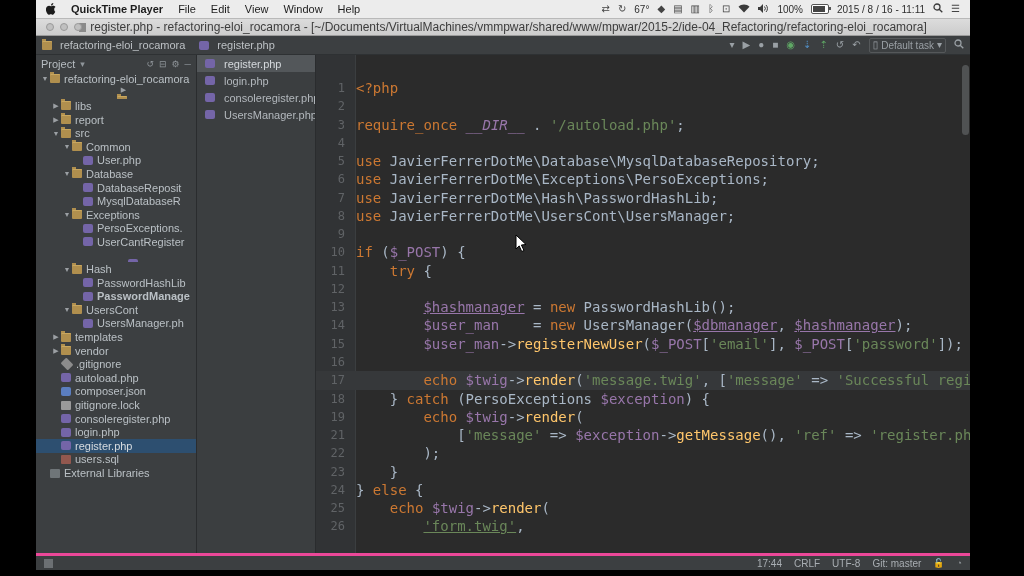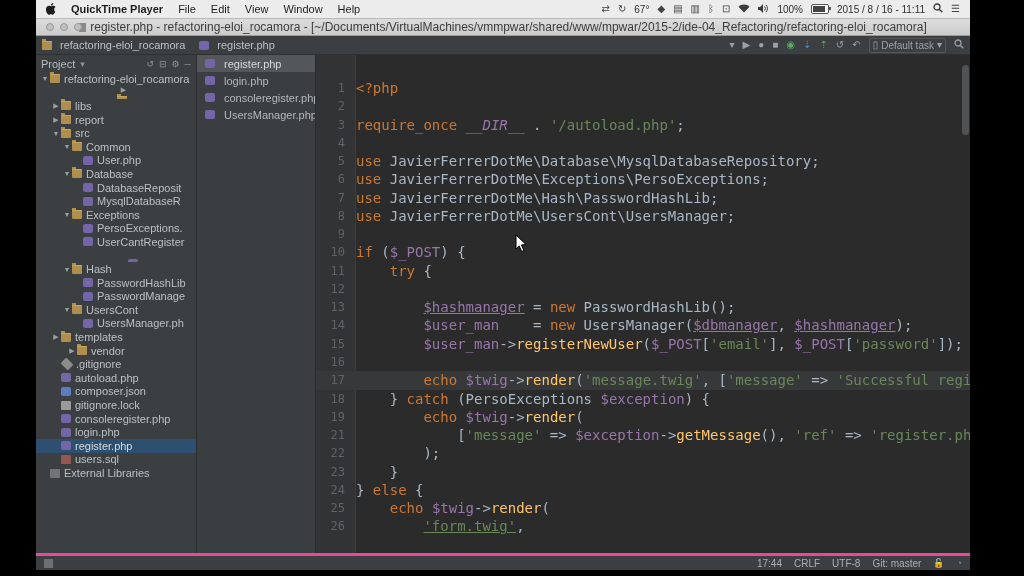--- a/index.html
+++ b/index.html
@@ -269,41 +269,41 @@
             <div class="trow" style="padding-left: 26px;">
               <span class="tarr">▼</span>
               <span class="ti ti-folder"></span>
               <span>Hash</span>
             </div>
             <div class="trow" style="padding-left: 37px;">
               <span class="tarr"></span>
               <span class="ti ti-php"></span>
               <span>PasswordHashLib</span>
             </div>
-            <div class="trow" style="padding-left: 37px;">
+            <div class="trow" style="padding-left: 37px; font-weight: bold;">
               <span class="tarr"></span>
               <span class="ti ti-php"></span>
               <span>PasswordManage</span>
             </div>
             <div class="trow" style="padding-left: 26px;">
               <span class="tarr">▼</span>
               <span class="ti ti-folder"></span>
               <span>UsersCont</span>
             </div>
             <div class="trow" style="padding-left: 37px;">
               <span class="tarr"></span>
               <span class="ti ti-php"></span>
               <span>UsersManager.ph</span>
             </div>
             <div class="trow" style="padding-left: 15px;">
               <span class="tarr">▶</span>
               <span class="ti ti-folder"></span>
               <span>templates</span>
             </div>
-            <div class="trow" style="padding-left: 15px; margin-left: 16px;">
+            <div class="trow" style="padding-left: 15px;">
               <span class="tarr">▶</span>
               <span class="ti ti-folder"></span>
               <span>vendor</span>
             </div>
             <div class="trow" style="padding-left: 15px;">
               <span class="tarr"></span>
               <span class="ti ti-git"></span>
               <span>.gitignore</span>
             </div>
             <div class="trow" style="padding-left: 15px;">

